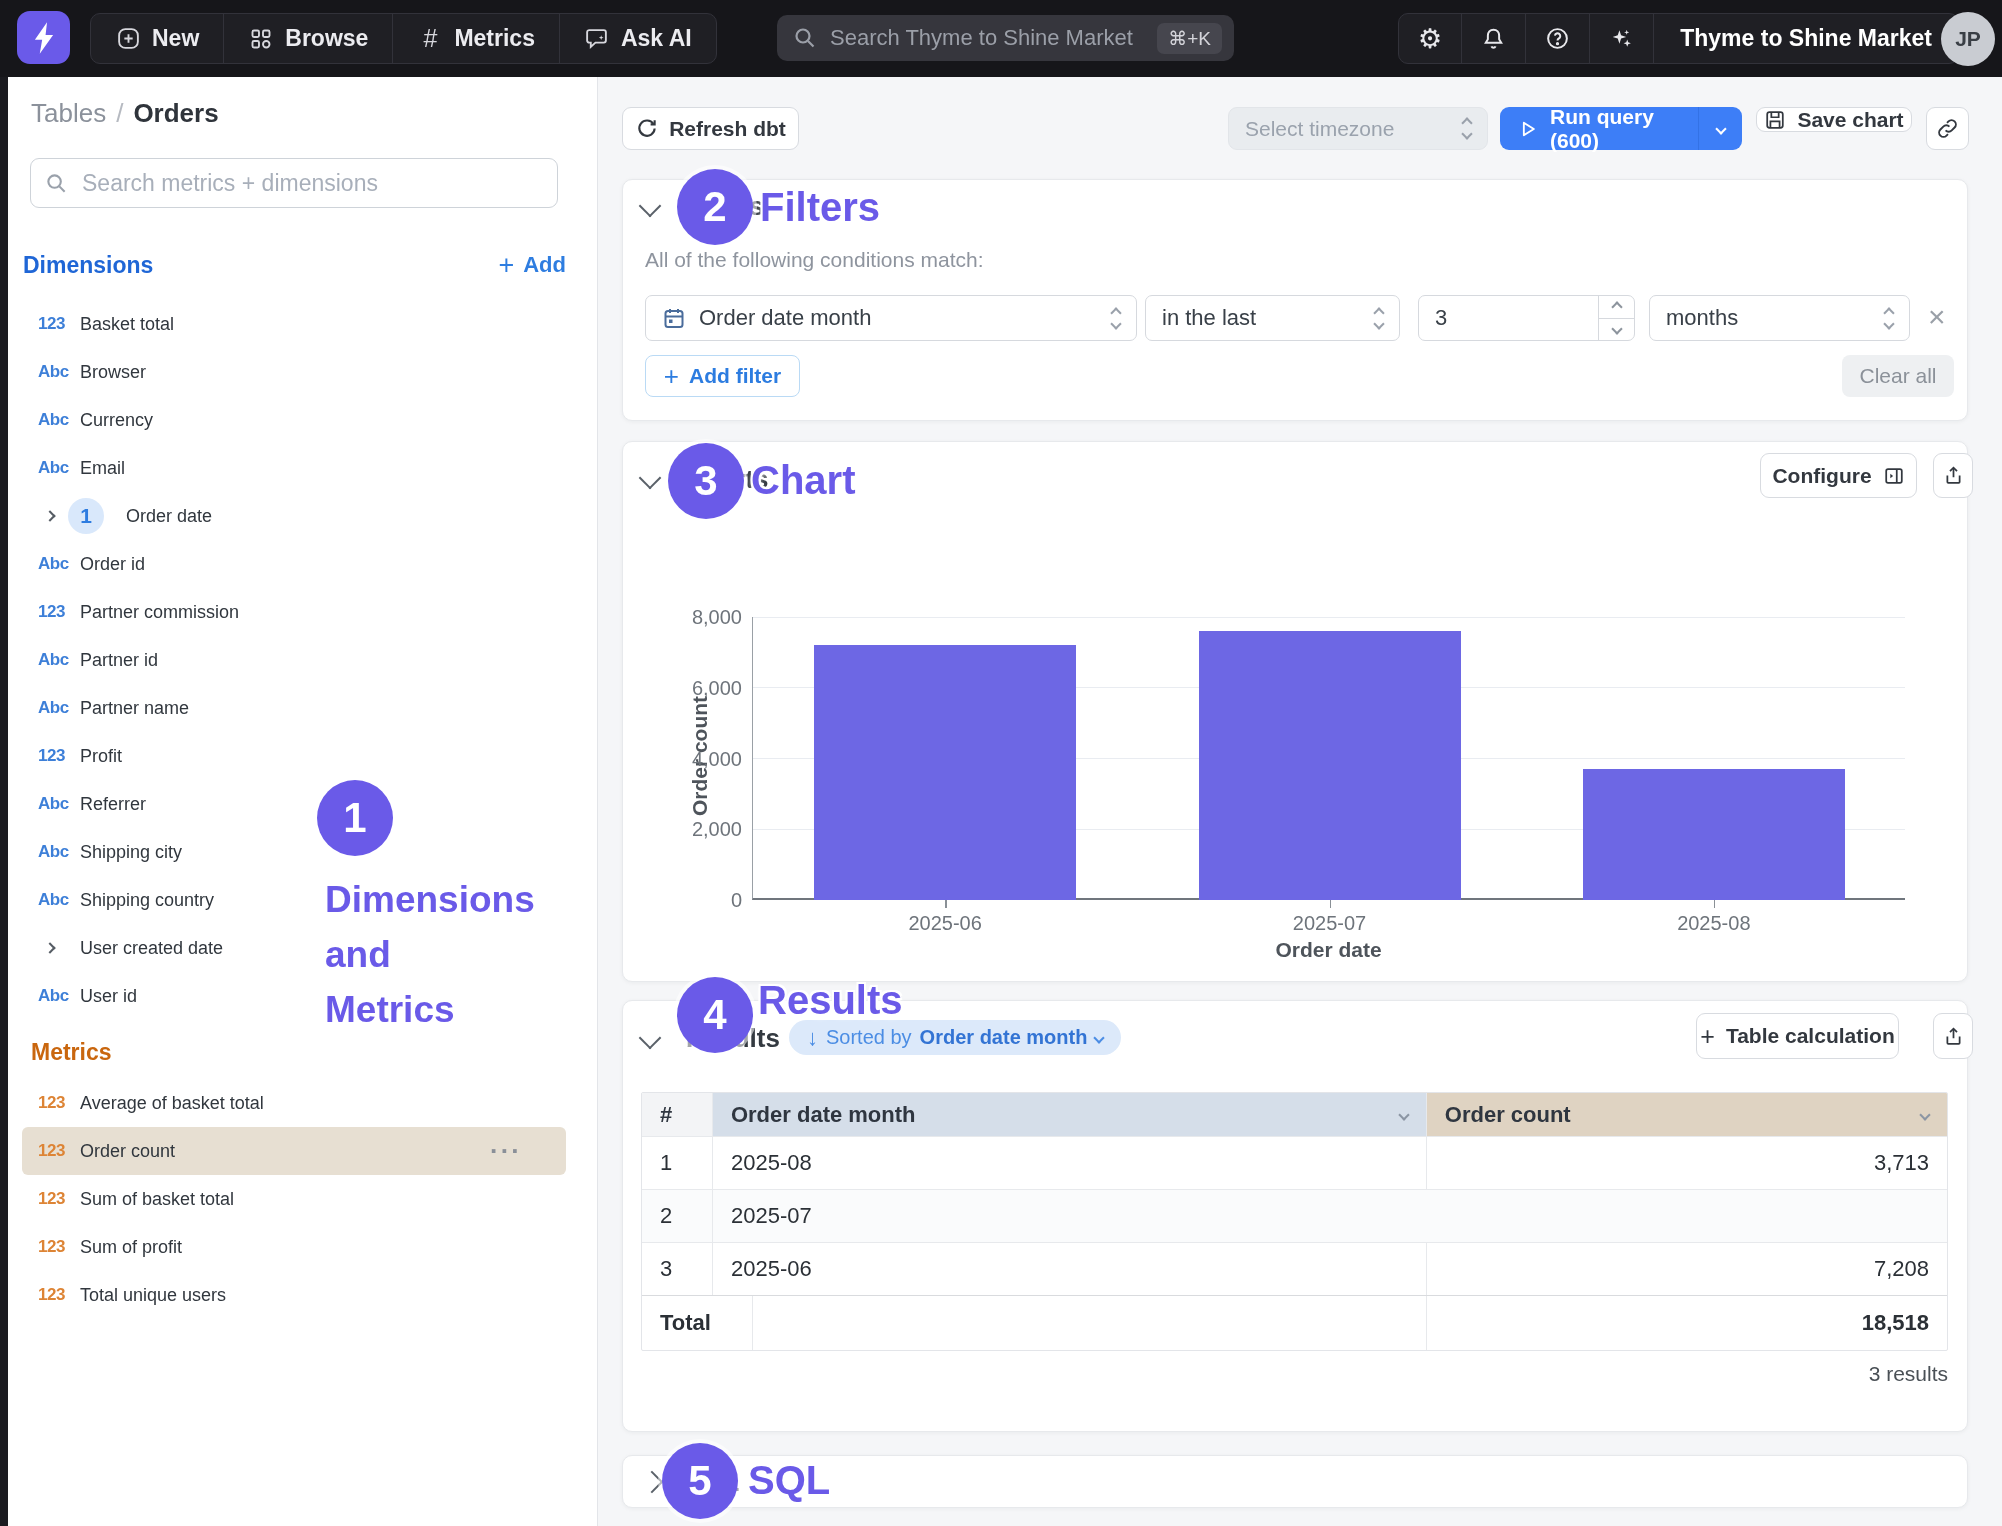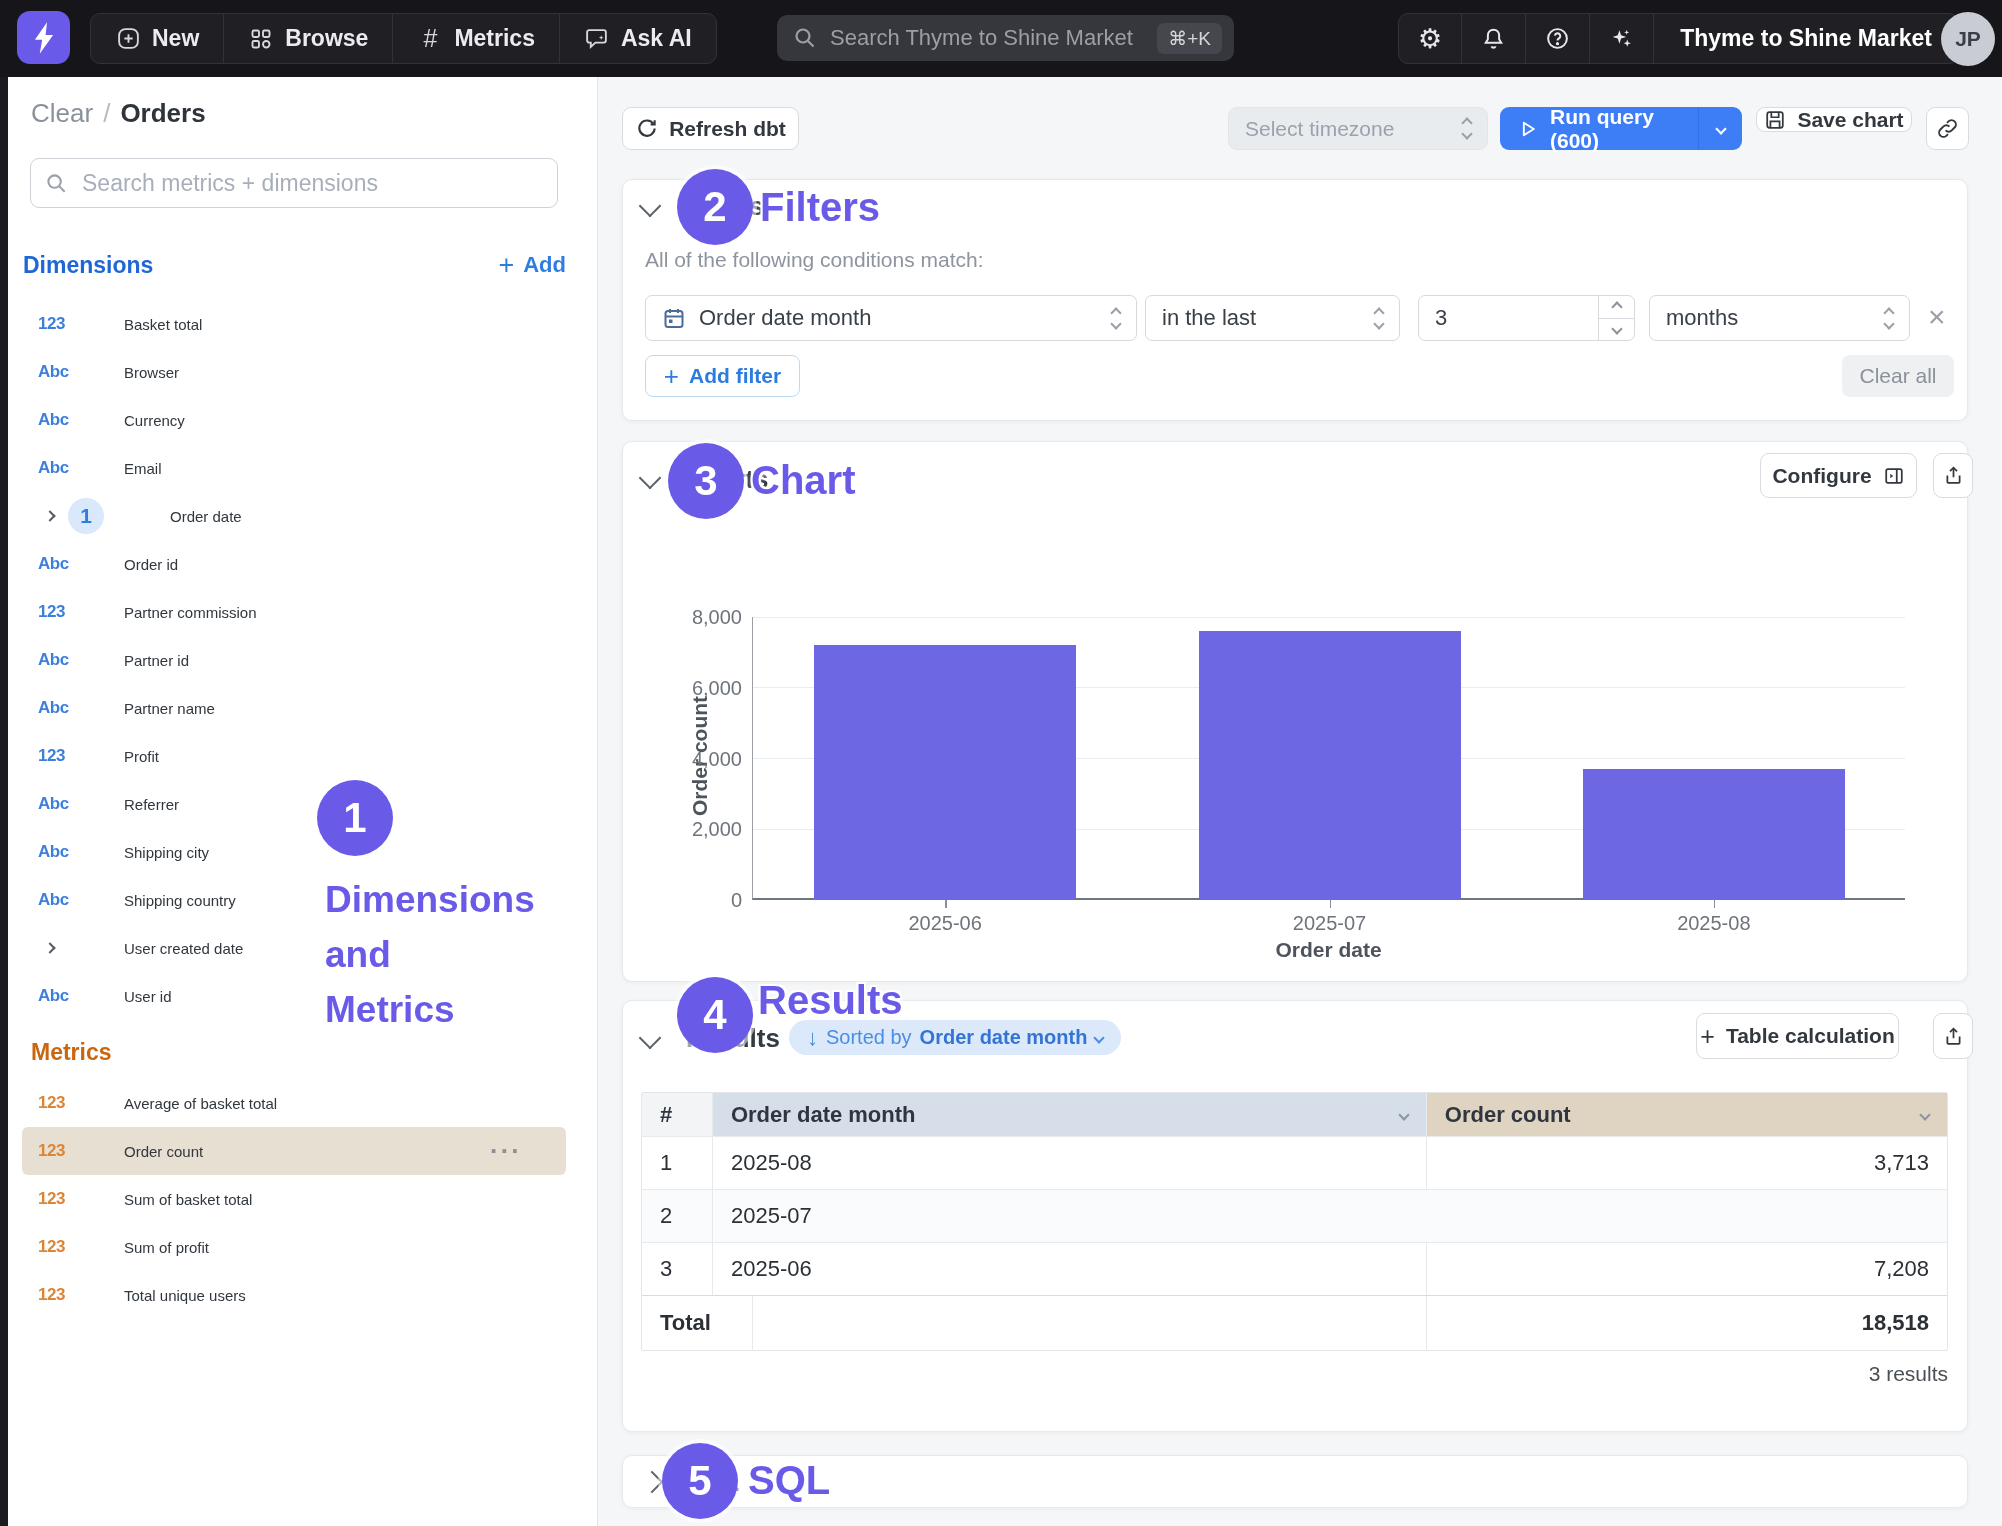--- a/index.html
+++ b/index.html
@@ -32,21 +32,21 @@
   .sb-search input::placeholder{color:#a8afba;}
   .sec-row{left:23px;top:248px;width:543px;height:34px;display:flex;align-items:center;}
   .sec-title-dim{color:#1f66d6;font-weight:700;font-size:23px;}
   .sec-title-met{color:#c9660e;font-weight:700;font-size:23px;}
   .addlink{margin-left:auto;display:flex;align-items:center;gap:9px;color:#2e7de0;font-weight:600;font-size:22px;cursor:pointer;}
   .addlink .plus{font-size:27px;font-weight:400;line-height:1;}
   .fieldlist{left:22px;width:544px;}
   .frow{position:relative;height:48px;display:flex;align-items:center;border-radius:6px;cursor:pointer;}
   .frow .fic{width:42px;margin-left:16px;font-size:17px;font-weight:700;letter-spacing:-0.5px;flex:none;}
   .ic-blue{color:#3d7fd8;} .ic-or{color:#dd8435;}
-  .frow .flabel{font-size:15px;color:#31373e;margin-left:44px;}
+  .frow .flabel{font-size:18px;color:#31373e;}
   .frow.sel{background:#e7dfd2;}
   .frow .dots{position:absolute;right:44px;color:#8a8f98;font-size:26px;letter-spacing:2px;font-weight:700;}
   .badge1{width:36px;height:36px;border-radius:50%;background:#d9e8fb;color:#2e7ce0;font-size:21px;font-weight:600;display:flex;align-items:center;justify-content:center;margin-left:14px;margin-right:22px;}
 
   
   .chv{display:inline-block;width:11px;height:11px;border-right:2.5px solid #6b727a;border-bottom:2.5px solid #6b727a;}
   .chv.down{transform:rotate(45deg);}
   .chv.right{transform:rotate(-45deg);}
   .chv.up{transform:rotate(-135deg);}
   .chv.sm{width:8px;height:8px;border-width:2px;}
@@ -207,21 +207,21 @@
       <div class="orglabel">Thyme to Shine Market</div>
     </div>
 
     <div class="abs avatar">JP</div>
   </div>
 
   <div class="abs edge"></div>
   <div class="abs sidebar"></div>
 
   <div class="abs crumb">
-    <span>Clear</span><span class="sep">/</span><b>Orders</b>
+    <span>Tables</span><span class="sep">/</span><b>Orders</b>
   </div>
 
   <div class="abs sb-search">
     <span>
       <svg width="23" height="23" viewBox="0 0 24 24" fill="none" stroke="#9aa1ab" stroke-width="2.2">
           <circle cx="10" cy="10" r="6.5"></circle>
           <path d="M15 15l5.5 5.5"></path>
         </svg>
     </span>
     <input placeholder="Search metrics + dimensions" style="">

